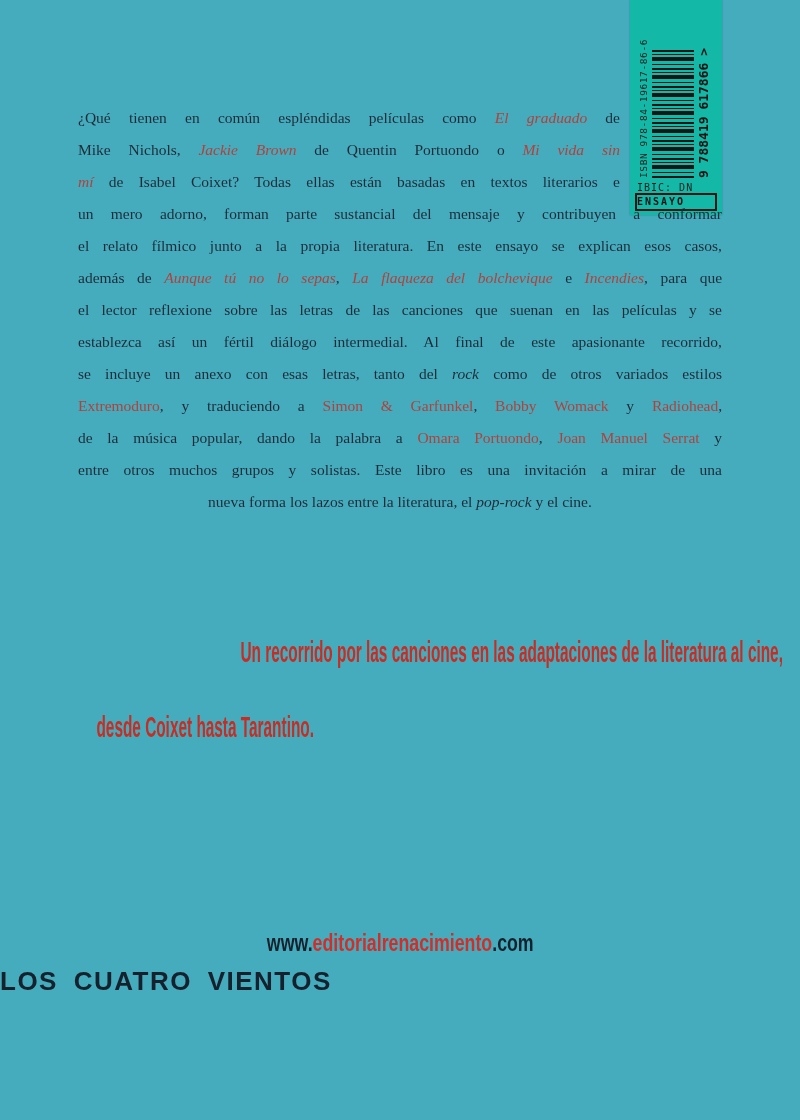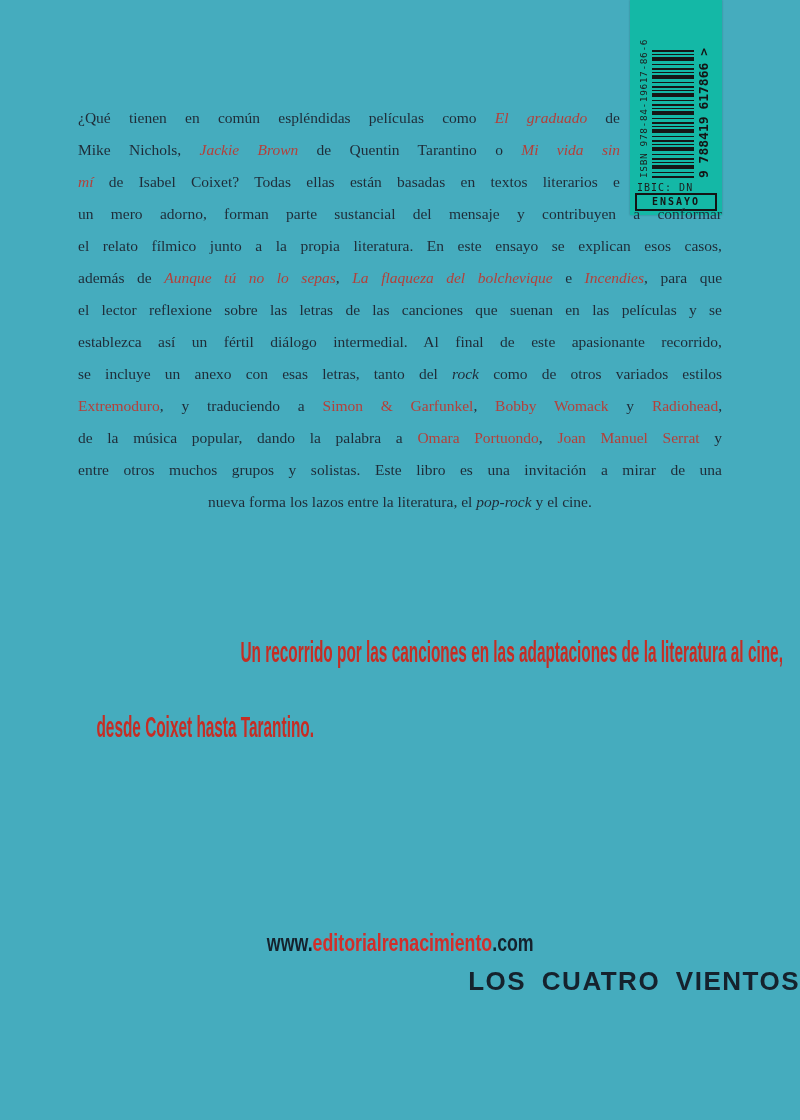--- a/index.html
+++ b/index.html
@@ -72,21 +72,21 @@
     font-size: 10px;
     letter-spacing: 1px;
     color: #1d1d1d;
   }
   .category-box {
     position: absolute;
     left: 5px;
     right: 5px;
     bottom: 4px;
     border: 2px solid #141414;
-    text-align: center;
+    text-align: left;
     font-family: "DejaVu Sans Mono", "Liberation Mono", monospace;
     font-size: 10px;
     font-weight: bold;
     letter-spacing: 2px;
     color: #141414;
     line-height: 12px;
     padding: 1px 0;
   }
 
   
@@ -135,21 +135,21 @@
     transform: scaleX(0.53);
     transform-origin: 50% 50%;
   }
 
   
   .footer {
     position: absolute;
     top: 928px;
     left: 0;
     width: 800px;
-    text-align: right;
+    text-align: left;
     font-family: "Liberation Sans", "DejaVu Sans", sans-serif;
     font-weight: bold;
     color: #15222d;
   }
   .url-row {
     display: flex;
     justify-content: center;
     height: 30px;
     line-height: 30px;
   }
@@ -184,21 +184,21 @@
           <span>617866</span>
           <span>&gt;</span>
         </div>
     </div>
     <div class="ibic-line">IBIC: DN</div>
     <div class="category-box">ENSAYO</div>
   </div>
 
   <div class="body-text" id="body-text">
       <div class="line short"><span>¿Qué tienen en común espléndidas películas como </span><span class="t-title">El graduado</span><span> de</span></div>
-      <div class="line short"><span>Mike Nichols, </span><span class="t-title">Jackie Brown</span><span> de Quentin Tarantino o </span><span class="t-title">Mi vida sin</span></div>
+      <div class="line short"><span>Mike Nichols, </span><span class="t-title">Jackie Brown</span><span> de Quentin Portuondo o </span><span class="t-title">Mi vida sin</span></div>
       <div class="line short"><span class="t-title">mí</span><span> de Isabel Coixet? Todas ellas están basadas en textos literarios e</span></div>
       <div class="line"><span>un mero adorno, forman parte sustancial del mensaje y contribuyen a conformar</span></div>
       <div class="line"><span>el relato fílmico junto a la propia literatura. En este ensayo se explican esos casos,</span></div>
       <div class="line"><span>además de </span><span class="t-title">Aunque tú no lo sepas</span><span>, </span><span class="t-title">La flaqueza del bolchevique</span><span> e </span><span class="t-title">Incendies</span><span>, para que</span></div>
       <div class="line"><span>el lector reflexione sobre las letras de las canciones que suenan en las películas y se</span></div>
       <div class="line"><span>establezca así un fértil diálogo intermedial. Al final de este apasionante recorrido,</span></div>
       <div class="line"><span>se incluye un anexo con esas letras, tanto del </span><span class="t-em">rock</span><span> como de otros variados estilos</span></div>
       <div class="line"><span class="t-name">Extremoduro</span><span>, y traduciendo a </span><span class="t-name">Simon &amp; Garfunkel</span><span>, </span><span class="t-name">Bobby Womack</span><span> y </span><span class="t-name">Radiohead</span><span>,</span></div>
       <div class="line"><span>de la música popular, dando la palabra a </span><span class="t-name">Omara Portuondo</span><span>, </span><span class="t-name">Joan Manuel Serrat</span><span> y</span></div>
       <div class="line"><span>entre otros muchos grupos y solistas. Este libro es una invitación a mirar de una</span></div>

